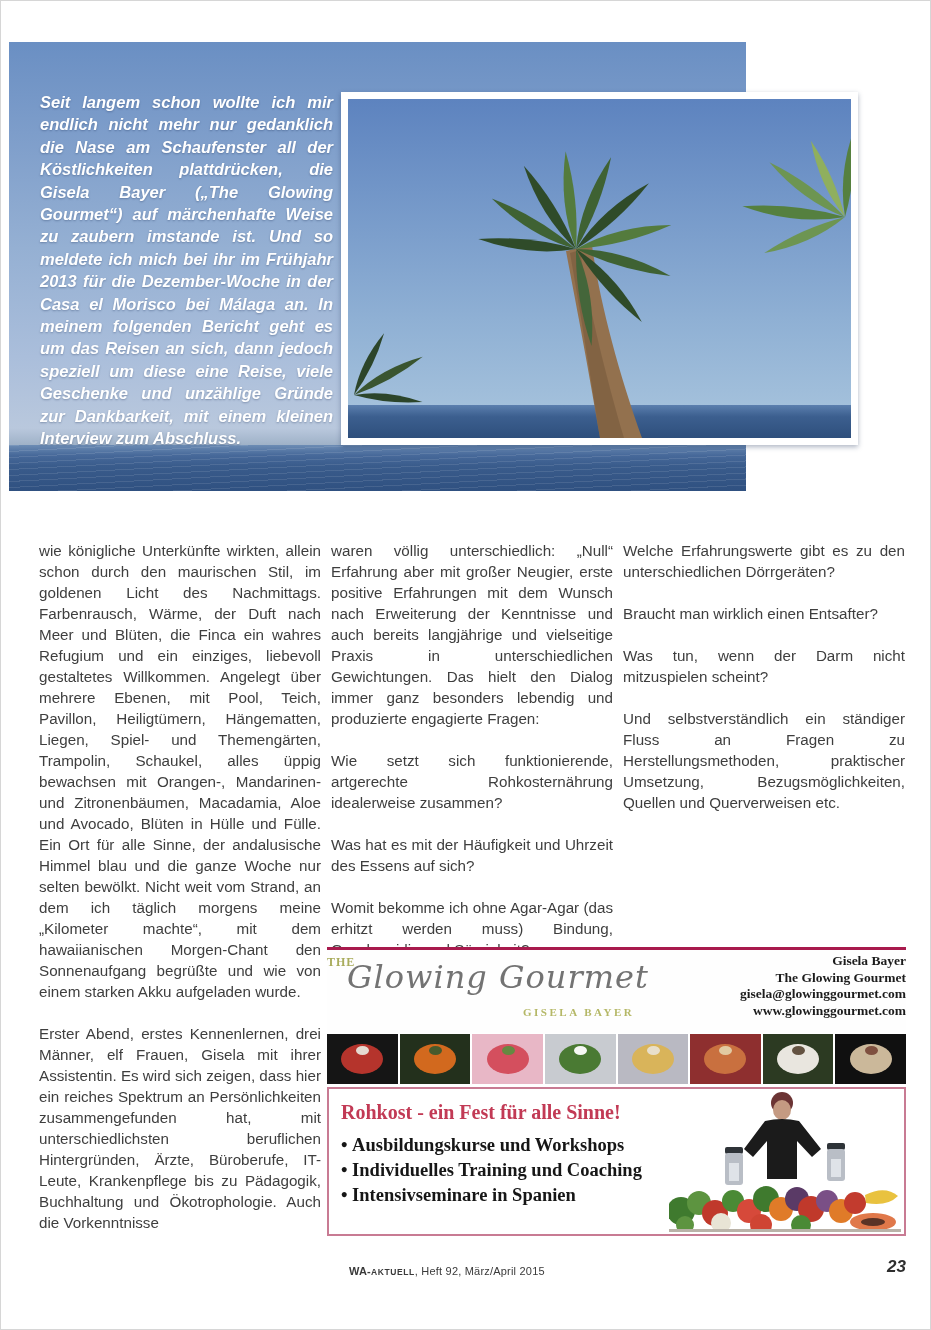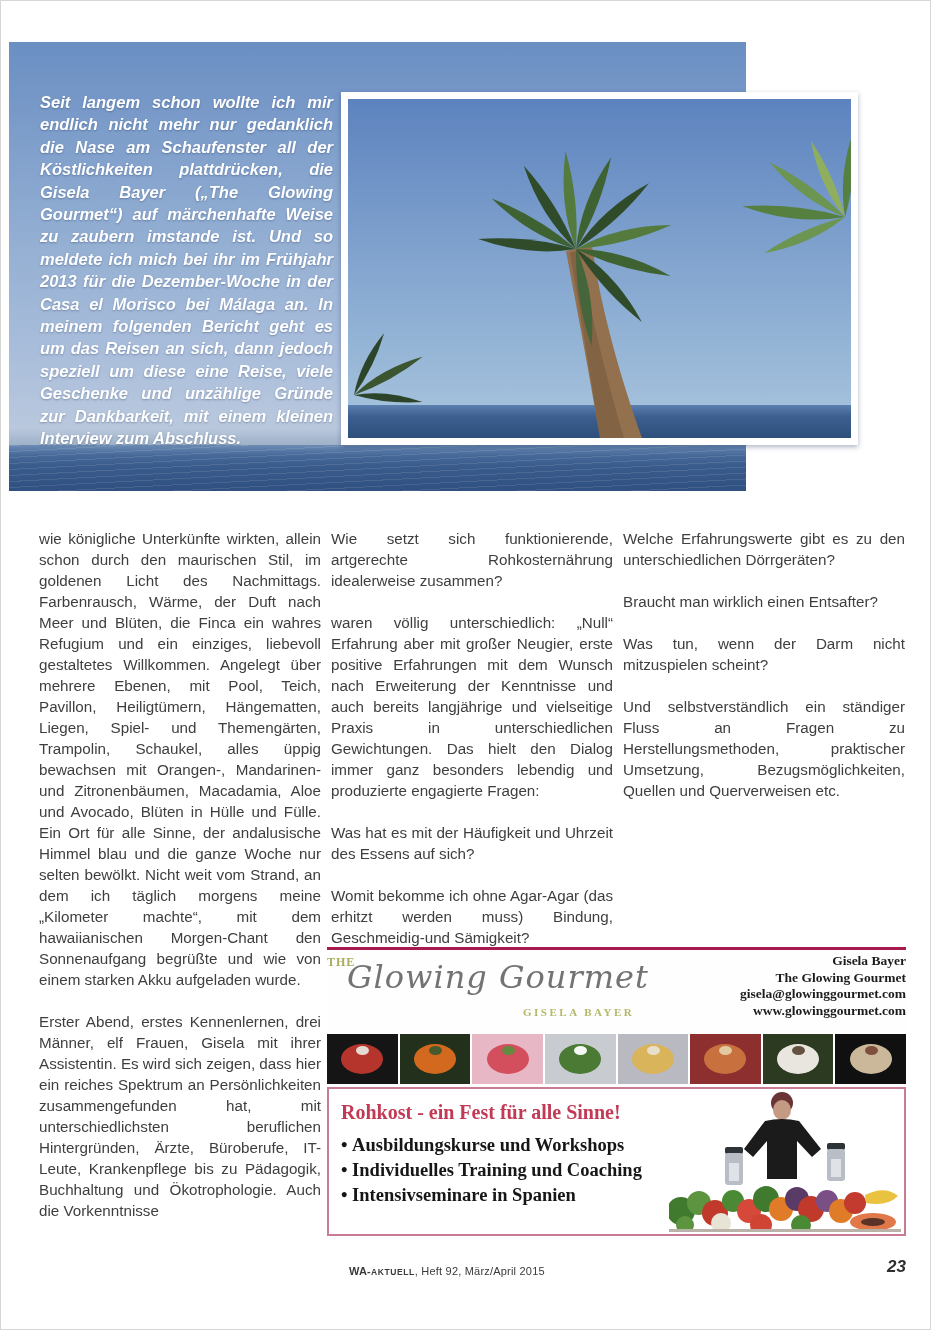--- a/index.html
+++ b/index.html
@@ -20,21 +20,21 @@
          font-size:16.5px;line-height:22.4px;text-align:justify;
          text-shadow:0 1px 2px rgba(25,45,85,.35);}
   .photo-frame{position:absolute;left:332px;top:50px;width:517px;height:353px;
          background:#ffffff;padding:7px;box-sizing:border-box;
          box-shadow:0 2px 5px rgba(20,40,80,.35);}
   .photo-frame svg{display:block;width:100%;height:100%;}
 
   
   .columns{position:absolute;left:38px;top:527px;width:866px;
            display:grid;grid-template-columns:1fr 1fr 1fr;column-gap:10px;}
-  .columns p{margin:0 0 21px 0;font-size:15.2px;line-height:21px;
+  .columns p{margin:12px 0 21px 0;font-size:15.2px;line-height:21px;
              color:#3e3e3e;text-align:justify;}
   .columns p:last-child{margin-bottom:0;}
 
   
   .ad{position:absolute;left:326px;top:946px;width:579px;}
   .ad-rule{height:3px;background:#a81a4d;}
   .ad-logo-row{position:relative;height:83px;background:#fefefe;}
   .logo-the{position:absolute;left:0;top:5px;font-family:"Liberation Serif",serif;
             font-weight:700;font-size:12px;letter-spacing:1px;color:#a9ac5c;}
   .logo-script{position:absolute;left:20px;top:8px;font-family:"DejaVu Serif",serif;
@@ -125,22 +125,22 @@
   </div>
 
   <section class="columns">
     <div class="col">
 
     <p>wie königliche Unterkünfte wirkten, allein schon durch den maurischen Stil, im goldenen Licht des Nachmittags. Farbenrausch, Wärme, der Duft nach Meer und Blüten, die Finca ein wahres Refugium und ein einziges, liebevoll gestaltetes Willkommen. Angelegt über mehrere Ebenen, mit Pool, Teich, Pavillon, Heiligtümern, Hängematten, Liegen, Spiel- und Themengärten, Trampolin, Schaukel, alles üppig bewachsen mit Orangen-, Mandarinen- und Zitronenbäumen, Macadamia, Aloe und Avocado, Blüten in Hülle und Fülle. Ein Ort für alle Sinne, der andalusische Himmel blau und die ganze Woche nur selten bewölkt. Nicht weit vom Strand, an dem ich täglich morgens meine „Kilometer machte“, mit dem hawaiianischen Morgen-Chant den Sonnenaufgang begrüßte und wie von einem starken Akku aufgeladen wurde.</p>
         <p>Erster Abend, erstes Kennenlernen, drei Männer, elf Frauen, Gisela mit ihrer Assistentin. Es wird sich zeigen, dass hier ein reiches Spektrum an Persönlichkeiten zusammengefunden hat, mit unterschiedlichsten beruflichen Hintergründen, Ärzte, Büroberufe, IT-Leute, Krankenpflege bis zu Pädagogik, Buchhaltung und Ökotrophologie. Auch die Vorkenntnisse</p>
       </div>
     <div class="col">
 
-    <p>Wie setzt sich funktionierende, artgerechte Rohkosternährung idealerweise zusammen?</p>
-        <p>waren völlig unterschiedlich: „Null“ Erfahrung aber mit großer Neugier, erste positive Erfahrungen mit dem Wunsch nach Erweiterung der Kenntnisse und auch bereits langjährige und vielseitige Praxis in unterschiedlichen Gewichtungen. Das hielt den Dialog immer ganz besonders lebendig und produzierte engagierte Fragen:</p>
+    <p>waren völlig unterschiedlich: „Null“ Erfahrung aber mit großer Neugier, erste positive Erfahrungen mit dem Wunsch nach Erweiterung der Kenntnisse und auch bereits langjährige und vielseitige Praxis in unterschiedlichen Gewichtungen. Das hielt den Dialog immer ganz besonders lebendig und produzierte engagierte Fragen:</p>
+        <p>Wie setzt sich funktionierende, artgerechte Rohkosternährung idealerweise zusammen?</p>
         <p>Was hat es mit der Häufigkeit und Uhrzeit des Essens auf sich?</p>
         <p>Womit bekomme ich ohne Agar-Agar (das erhitzt werden muss) Bindung, Geschmeidig-und Sämigkeit?</p>
       </div>
     <div class="col">
 
     <p>Welche Erfahrungswerte gibt es zu den unterschiedlichen Dörrgeräten?</p>
         <p>Braucht man wirklich einen Entsafter?</p>
         <p>Was tun, wenn der Darm nicht mitzuspielen scheint?</p>
         <p>Und selbstverständlich ein ständiger Fluss an Fragen zu Herstellungsmethoden, praktischer Umsetzung, Bezugsmöglichkeiten, Quellen und Querverweisen etc.</p>
       </div>

